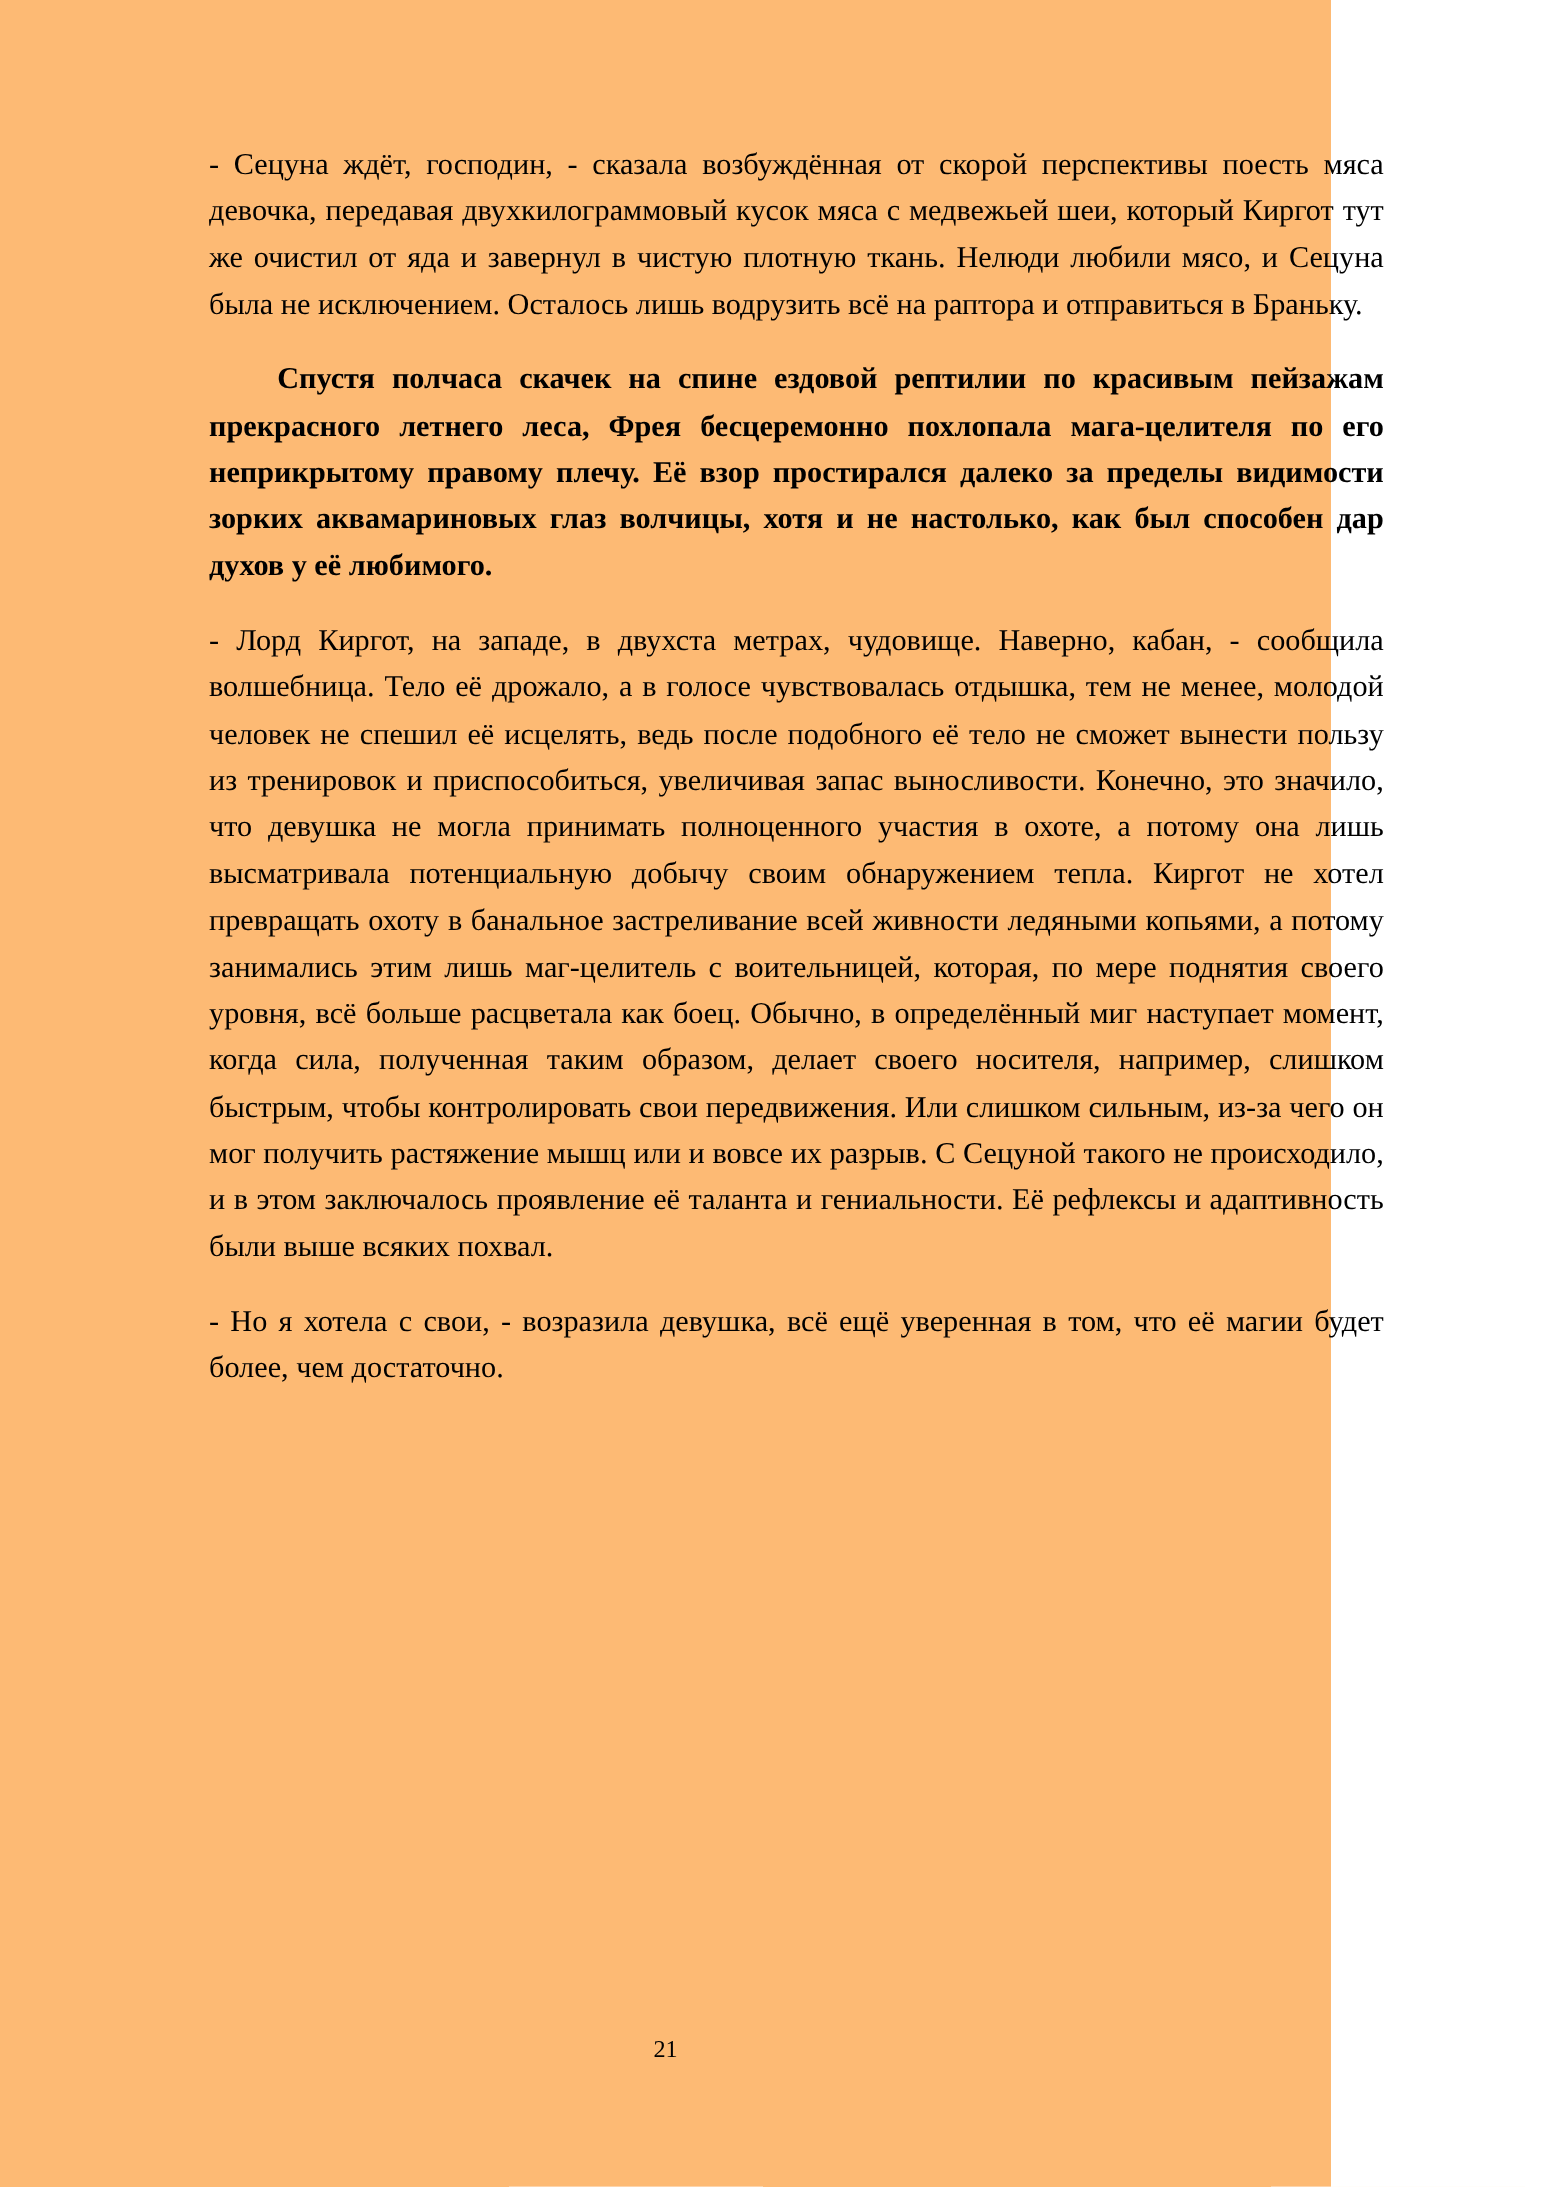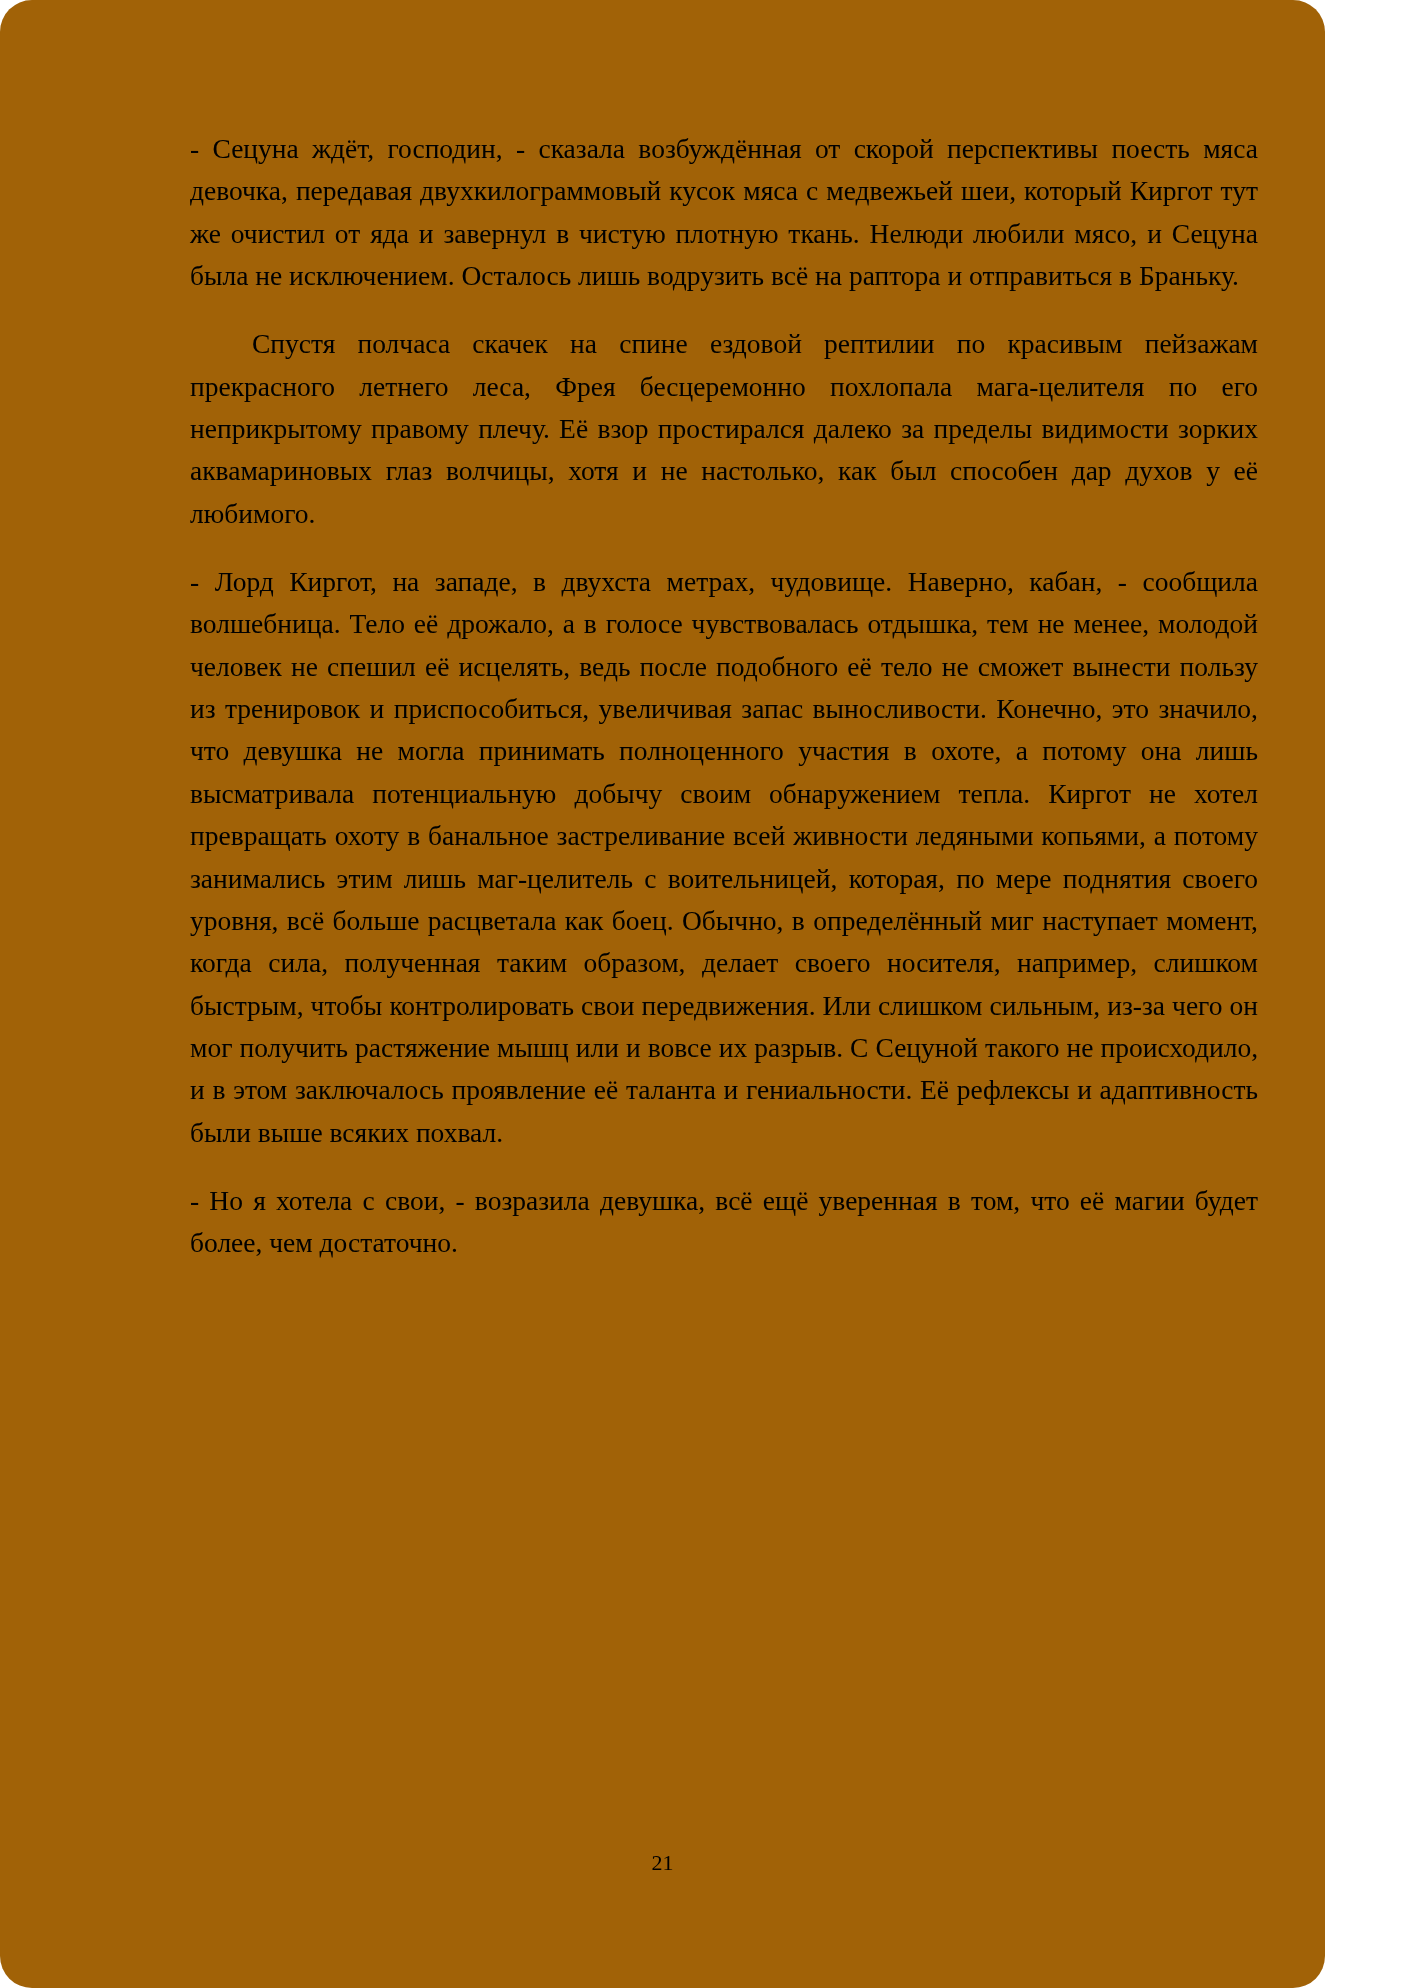--- a/index.html
+++ b/index.html
@@ -8,40 +8,40 @@
     background: #ffffff;
   }
   body {
     width: 1406px;
     min-height: 1988px;
     font-family: "Liberation Serif", "DejaVu Serif", serif;
     color: #000000;
   }
   .page {
     position: relative;
-    width: 1325px;
+    width: 1210px;
     min-height: 1988px;
     box-sizing: border-box;
     padding: 128px 148px 0 190px;
-    background: #a16207;
-    border-radius: 32px;
+    background: #fdba74;
   }
   .content {
     width: 1068px;
   }
   p.para {
     margin: 0 0 26px 0;
     font-size: 27.5px;
     line-height: 1.54;
     text-align: justify;
     text-justify: inter-word;
     hyphens: manual;
   }
   p.para.indent {
     text-indent: 62px;
+    font-weight: bold;
   }
   .page-number {
     position: absolute;
     left: 0;
     right: 0;
     top: 1850px;
     text-align: center;
     font-size: 22px;
     font-family: "Liberation Serif", "DejaVu Serif", serif;
     color: #000000;

